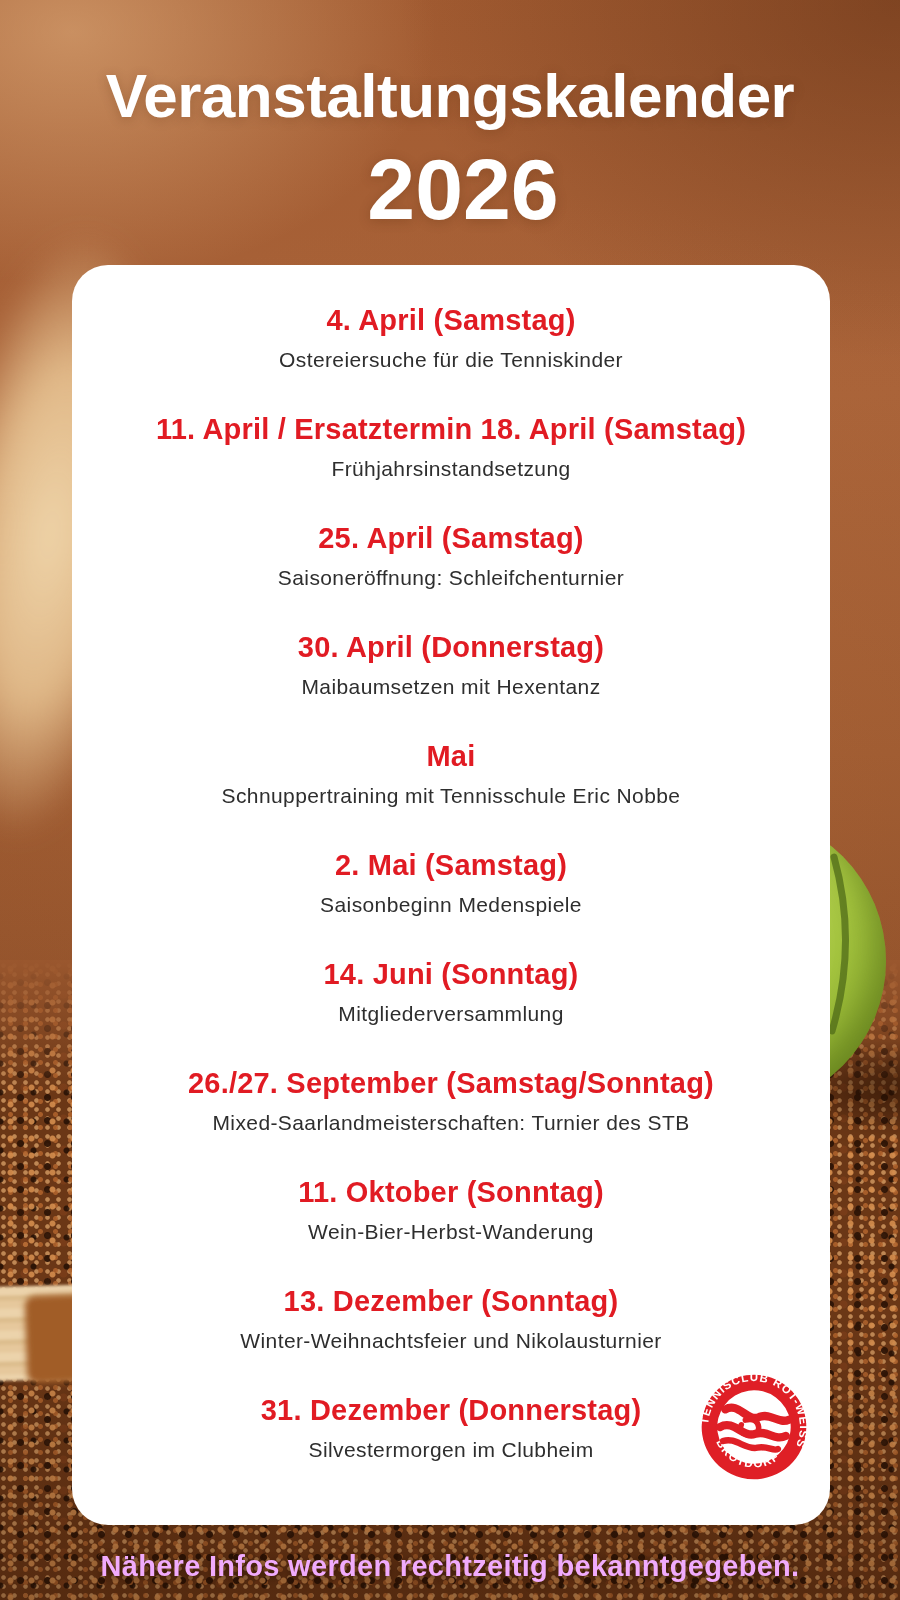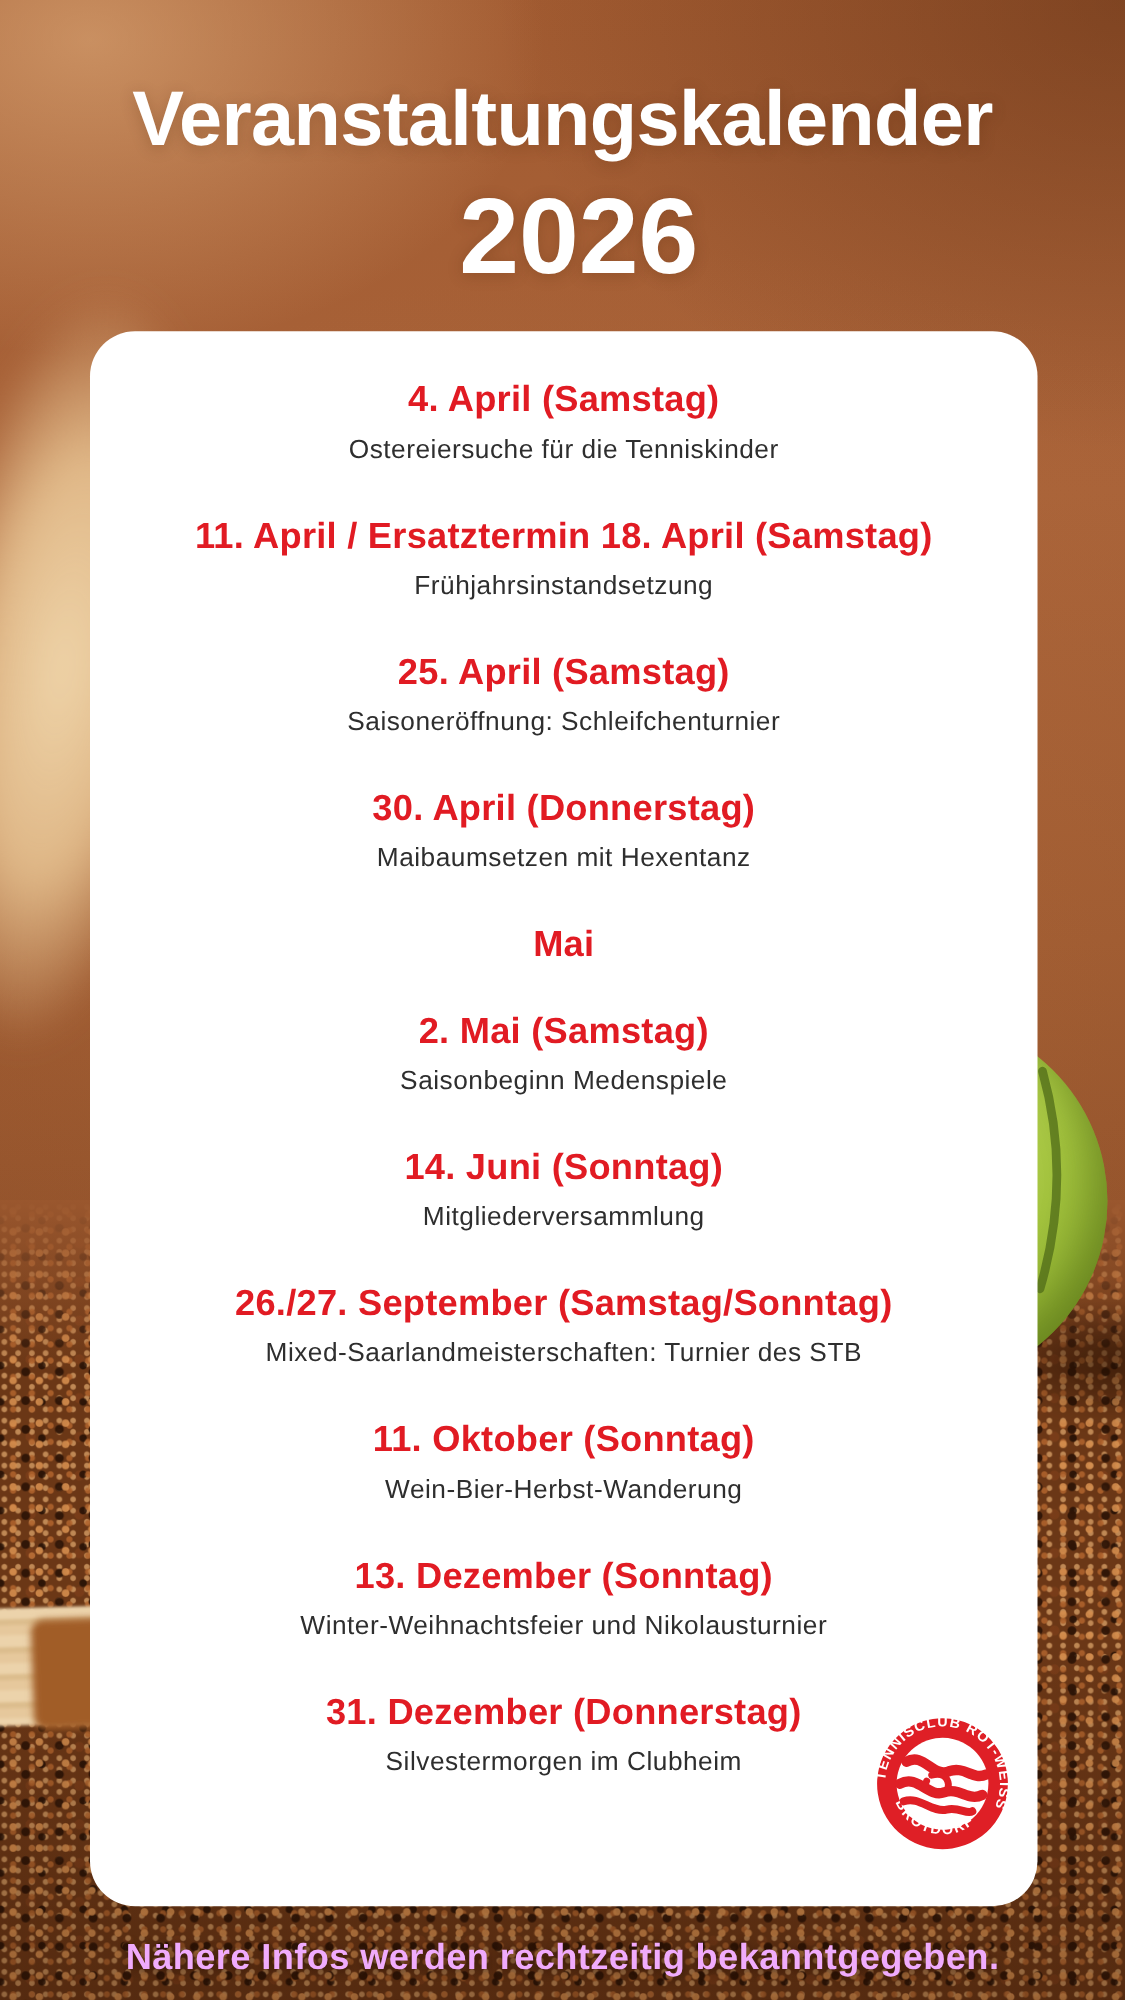--- a/index.html
+++ b/index.html
@@ -136,20 +136,21 @@
     <div class="event">
       <div class="event-date">25. April (Samstag)</div>
       <div class="event-desc">Saisoneröffnung: Schleifchenturnier</div>
     </div>
     <div class="event">
       <div class="event-date">30. April (Donnerstag)</div>
       <div class="event-desc">Maibaumsetzen mit Hexentanz</div>
     </div>
     <div class="event">
       <div class="event-date">Mai</div>
+      <div class="event-desc">Schnuppertraining mit Tennisschule Eric Nobbe</div>
     </div>
     <div class="event">
       <div class="event-date">2. Mai (Samstag)</div>
       <div class="event-desc">Saisonbeginn Medenspiele</div>
     </div>
     <div class="event">
       <div class="event-date">14. Juni (Sonntag)</div>
       <div class="event-desc">Mitgliederversammlung</div>
     </div>
     <div class="event">

